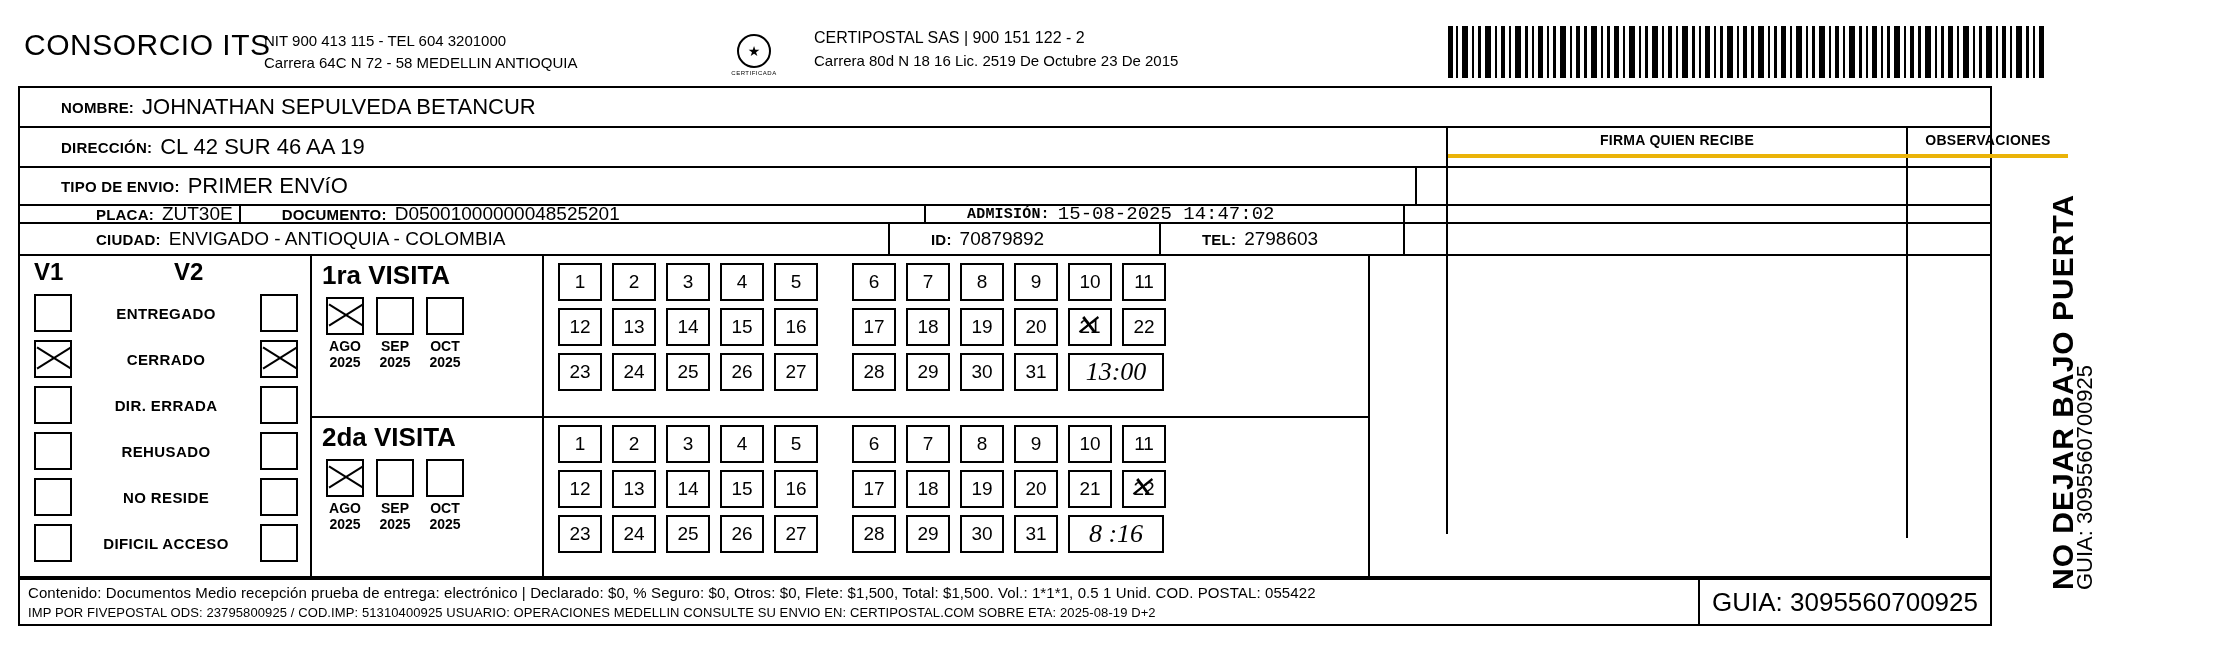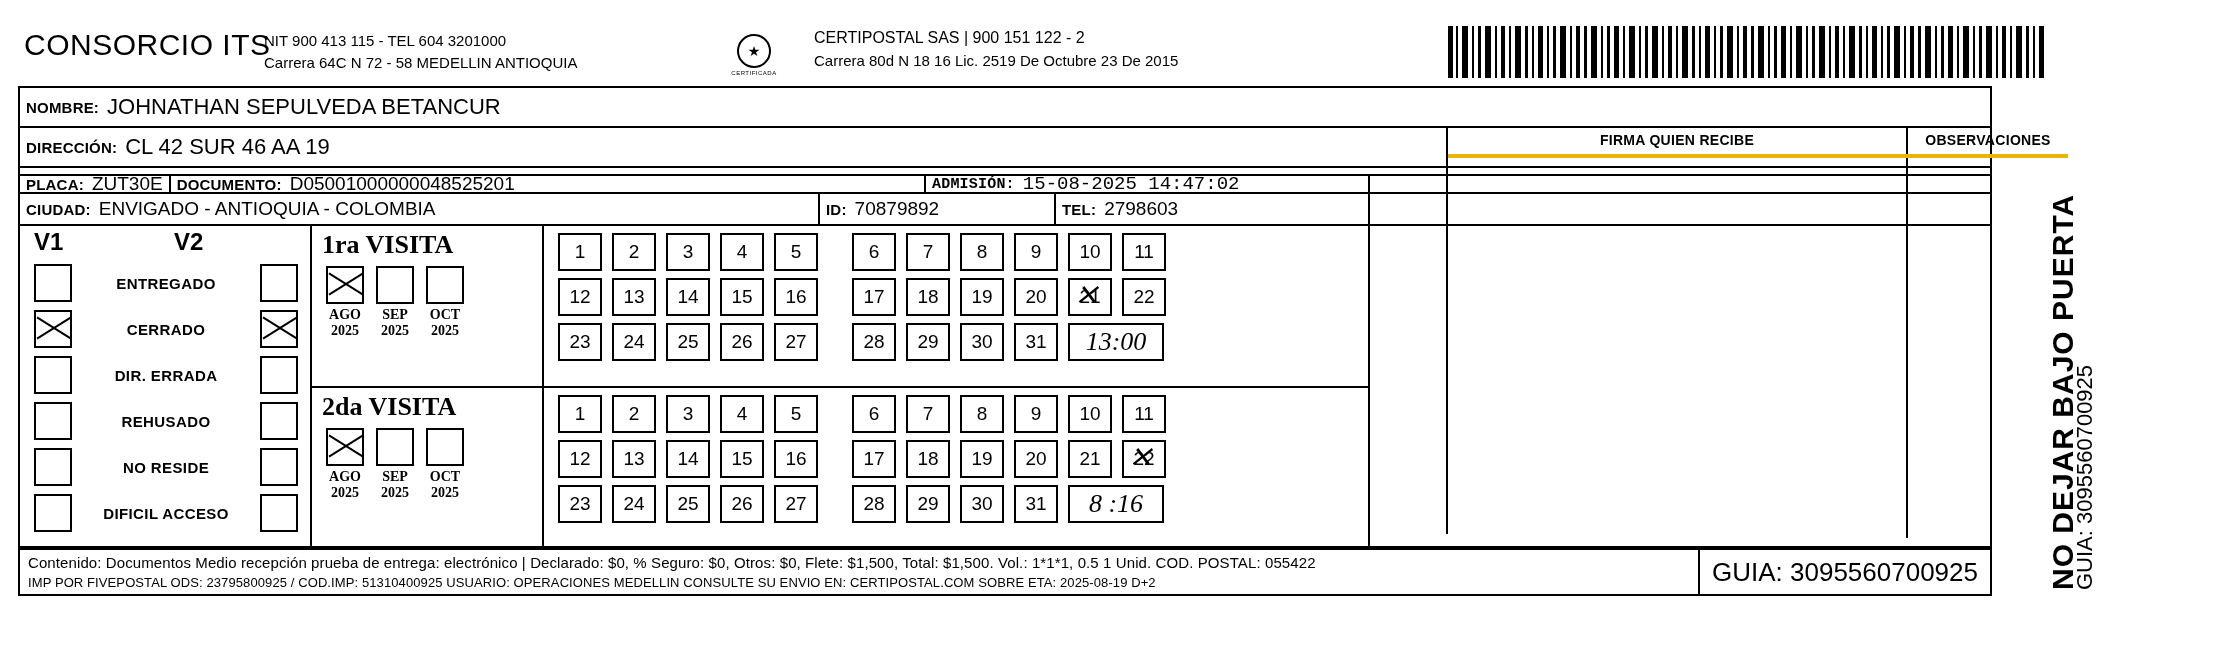--- a/index.html
+++ b/index.html
@@ -16,21 +16,21 @@
   .seal .stxt{font-size:6px;letter-spacing:.5px;margin-top:2px;}
   .cp{font-size:15px;line-height:1.5;padding-top:12px;width:520px;}
   .cp .cp1{font-size:16px;}
   .barcode{margin-left:auto;padding-top:12px;width:620px;height:56px;display:flex;align-items:flex-start;}
   .barcode svg{display:block;}
 
   
   .box{position:absolute;left:0;top:72px;width:1970px;border:2px solid #000;}
   .row{display:flex;border-bottom:2px solid #000;}
   .row:last-child{border-bottom:none;}
-  .cell{padding:3px 6px;display:flex;align-items:center;}
+  .cell{padding:3px 6px;display:flex;align-items:center;margin-left:35px;}
   .fld-lbl{font-size:15px;font-weight:bold;letter-spacing:.2px;}
   .fld-val{font-size:22px;margin-left:8px;}
   .fld-val.sm{font-size:19px;}
 
   
   .sigpanel{position:absolute;right:0;top:112px;width:620px;height:408px;border-left:2px solid #000;}
   .sighead{display:flex;border-bottom:4px solid #eab308;height:28px;}
   .sighead div{display:flex;align-items:center;justify-content:center;font-size:14px;font-weight:bold;letter-spacing:.3px;}
   .sighead .f{flex:1;border-right:2px solid #000;}
   .sighead .o{width:160px;}
@@ -49,21 +49,21 @@
   .vhead .v1{width:140px;}
   .vstate{display:flex;align-items:center;height:46px;}
   .chk{width:34px;height:34px;border:2px solid #000;position:relative;flex:none;}
   .chk.x::before,.chk.x::after{content:"";position:absolute;left:-2px;top:15px;width:40px;height:2px;background:#000;}
   .chk.x::before{transform:rotate(32deg);}
   .chk.x::after{transform:rotate(-32deg);}
   .stname{flex:1;text-align:center;font-size:15px;font-weight:bold;letter-spacing:.4px;}
   .vcell-left{padding:4px 12px 6px 14px;}
 
   .visitcol{width:230px;border-right:2px solid #000;}
-  .visitblk{height:calc(50%);font-family:Liberation Serif, serif;}
+  .visitblk{height:calc(50%);}
   .visit-t{font-size:26px;font-weight:bold;padding:4px 0 0 10px;}
   .mrow{display:flex;gap:12px;padding:6px 0 0 14px;}
   .mbox{text-align:center;}
   .mbox .chk{margin:0 auto;}
   .mbox .mn{font-size:14px;font-weight:bold;margin-top:3px;}
   .mbox .my{font-size:14px;font-weight:bold;}
 
   .daysblk{flex:1;}
   .dayrow{display:flex;gap:10px;padding:7px 0 0 14px;}
   .day{width:40px;height:34px;border:2px solid #000;display:flex;align-items:center;justify-content:center;font-size:19px;position:relative;}
@@ -201,20 +201,24 @@
     </div>
 
     <div class="row">
       <div class="cell" style="height:32px;">
         <span class="fld-lbl">DIRECCIÓN:</span>
         <span class="fld-val">CL 42 SUR 46 AA 19</span>
       </div>
     </div>
 
     <div class="row">
+      <div class="cell" style="height:30px;width:1348px;border-right:2px solid #000;">
+        <span class="fld-lbl">TIPO DE ENVIO:</span>
+        <span class="fld-val">PRIMER ENVíO</span>
+      </div>
       <div class="cell" style="flex:1;"></div>
     </div>
 
     <div class="row">
       <div class="cell adm" style="height:16px;width:1348px;border-right:2px solid #000;padding:0;">
         <div class="cell">
           <span class="fld-lbl">PLACA:</span>
           <span class="fld-val sm">ZUT30E</span>
         </div>
         <div class="vsep"></div>

